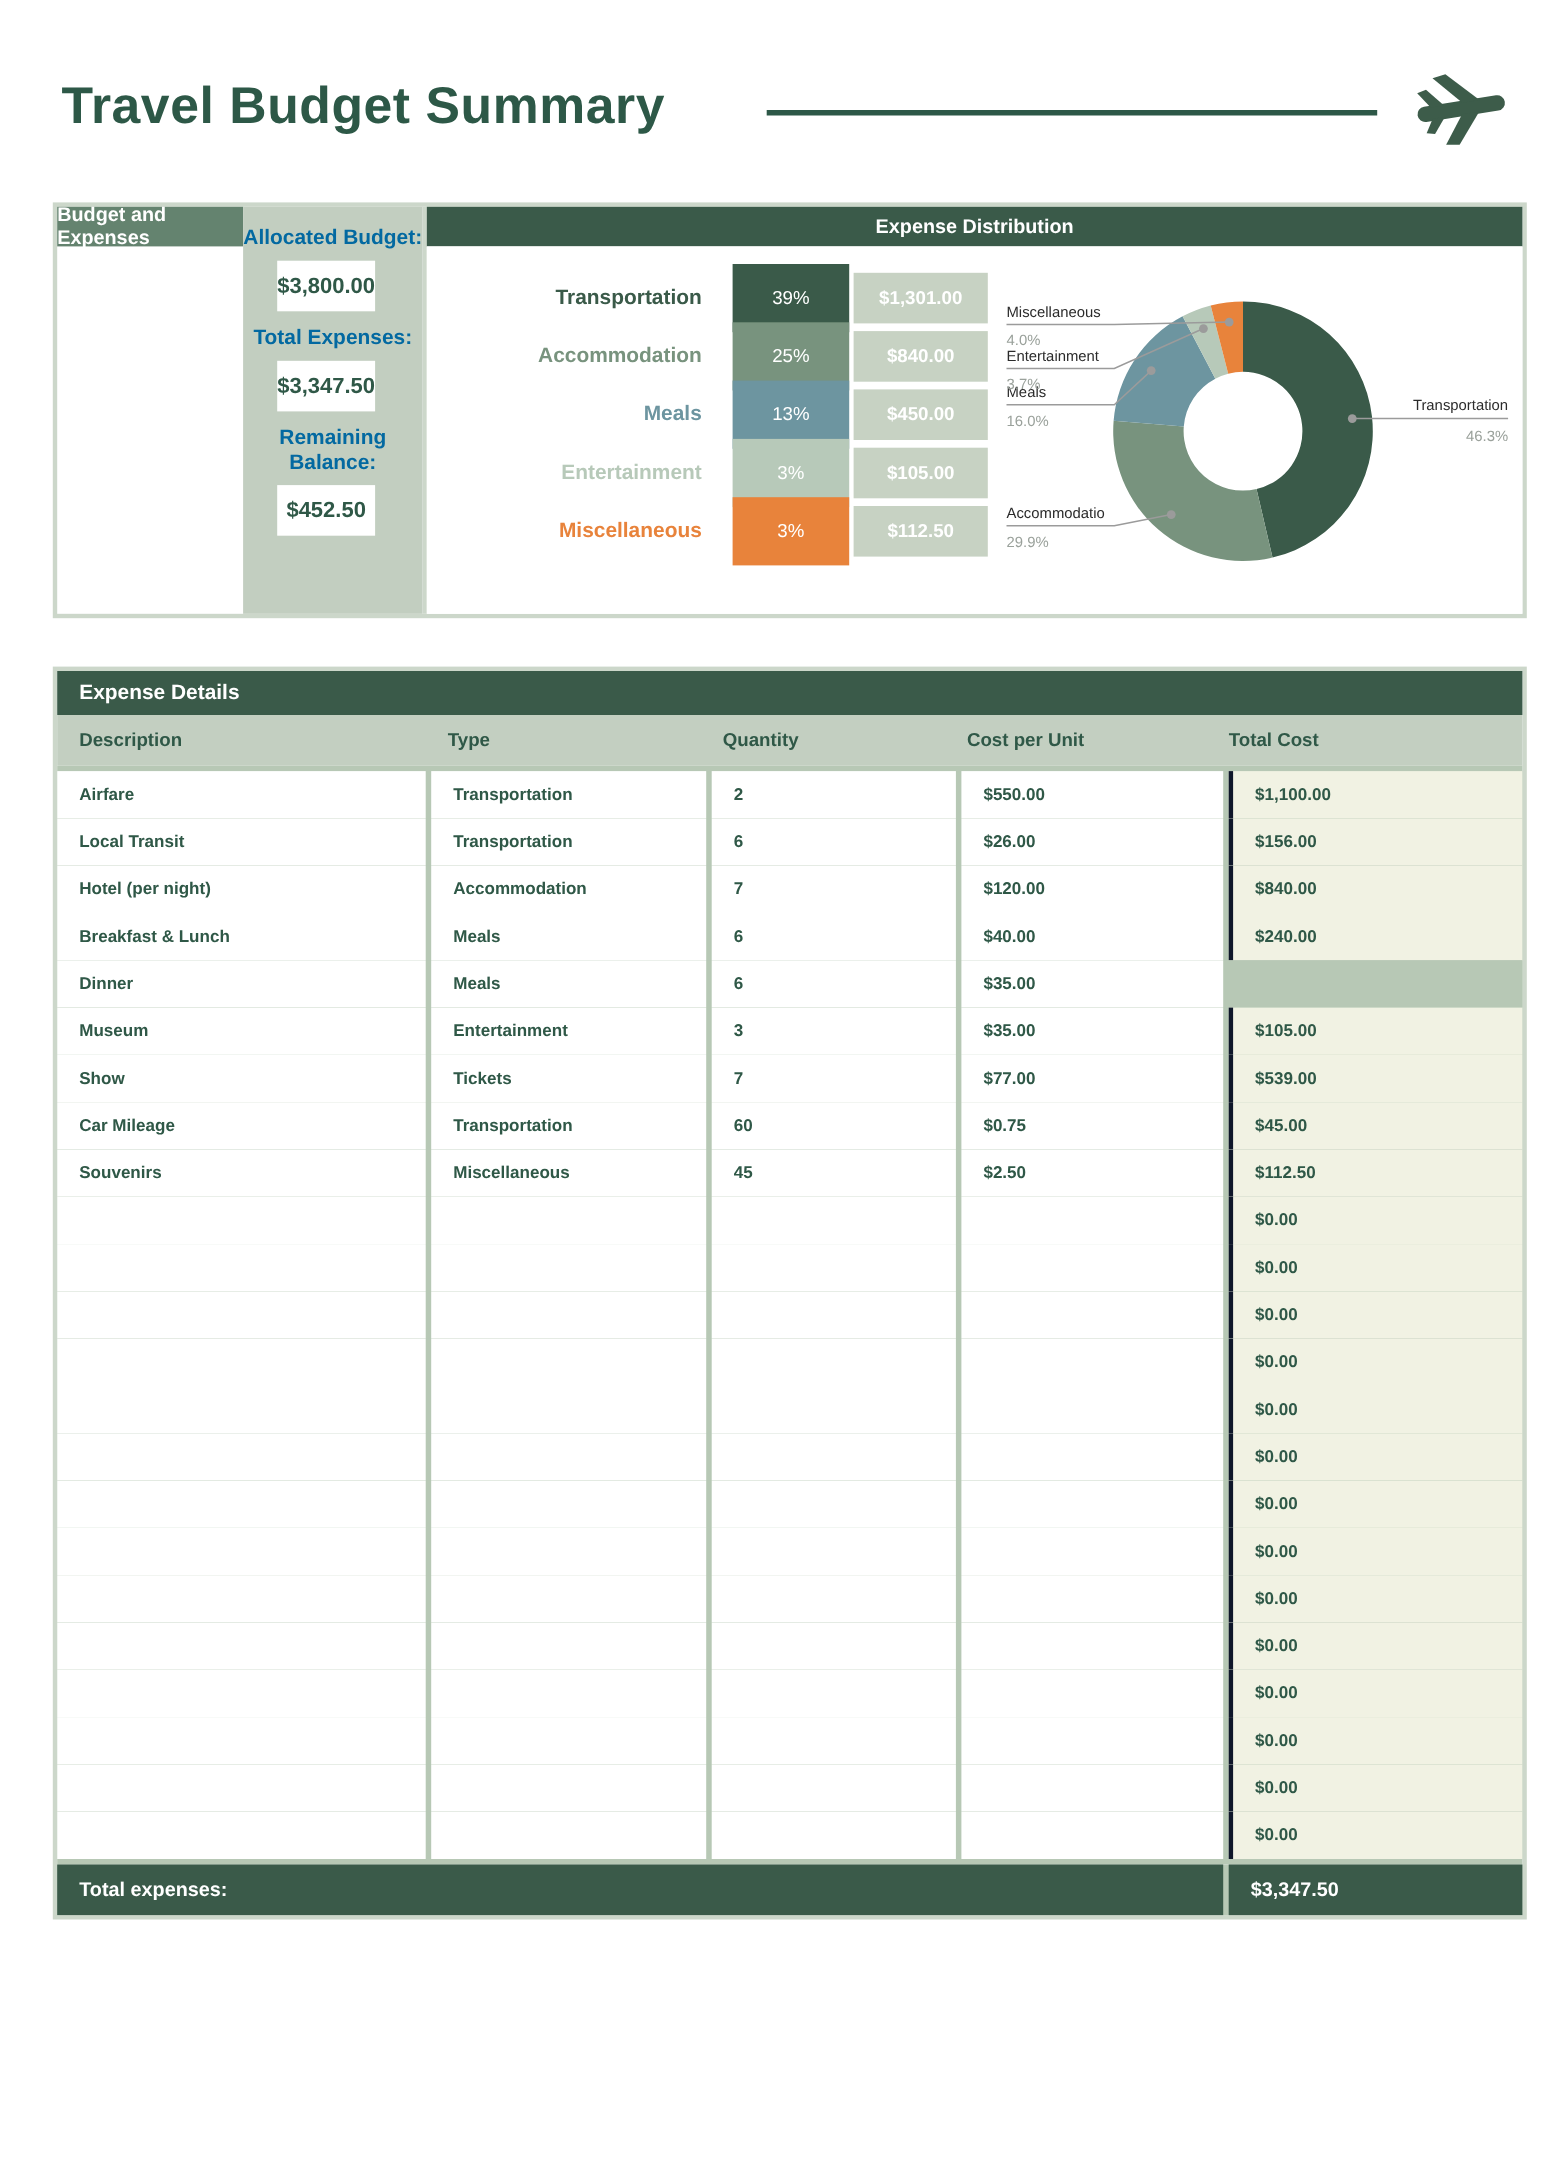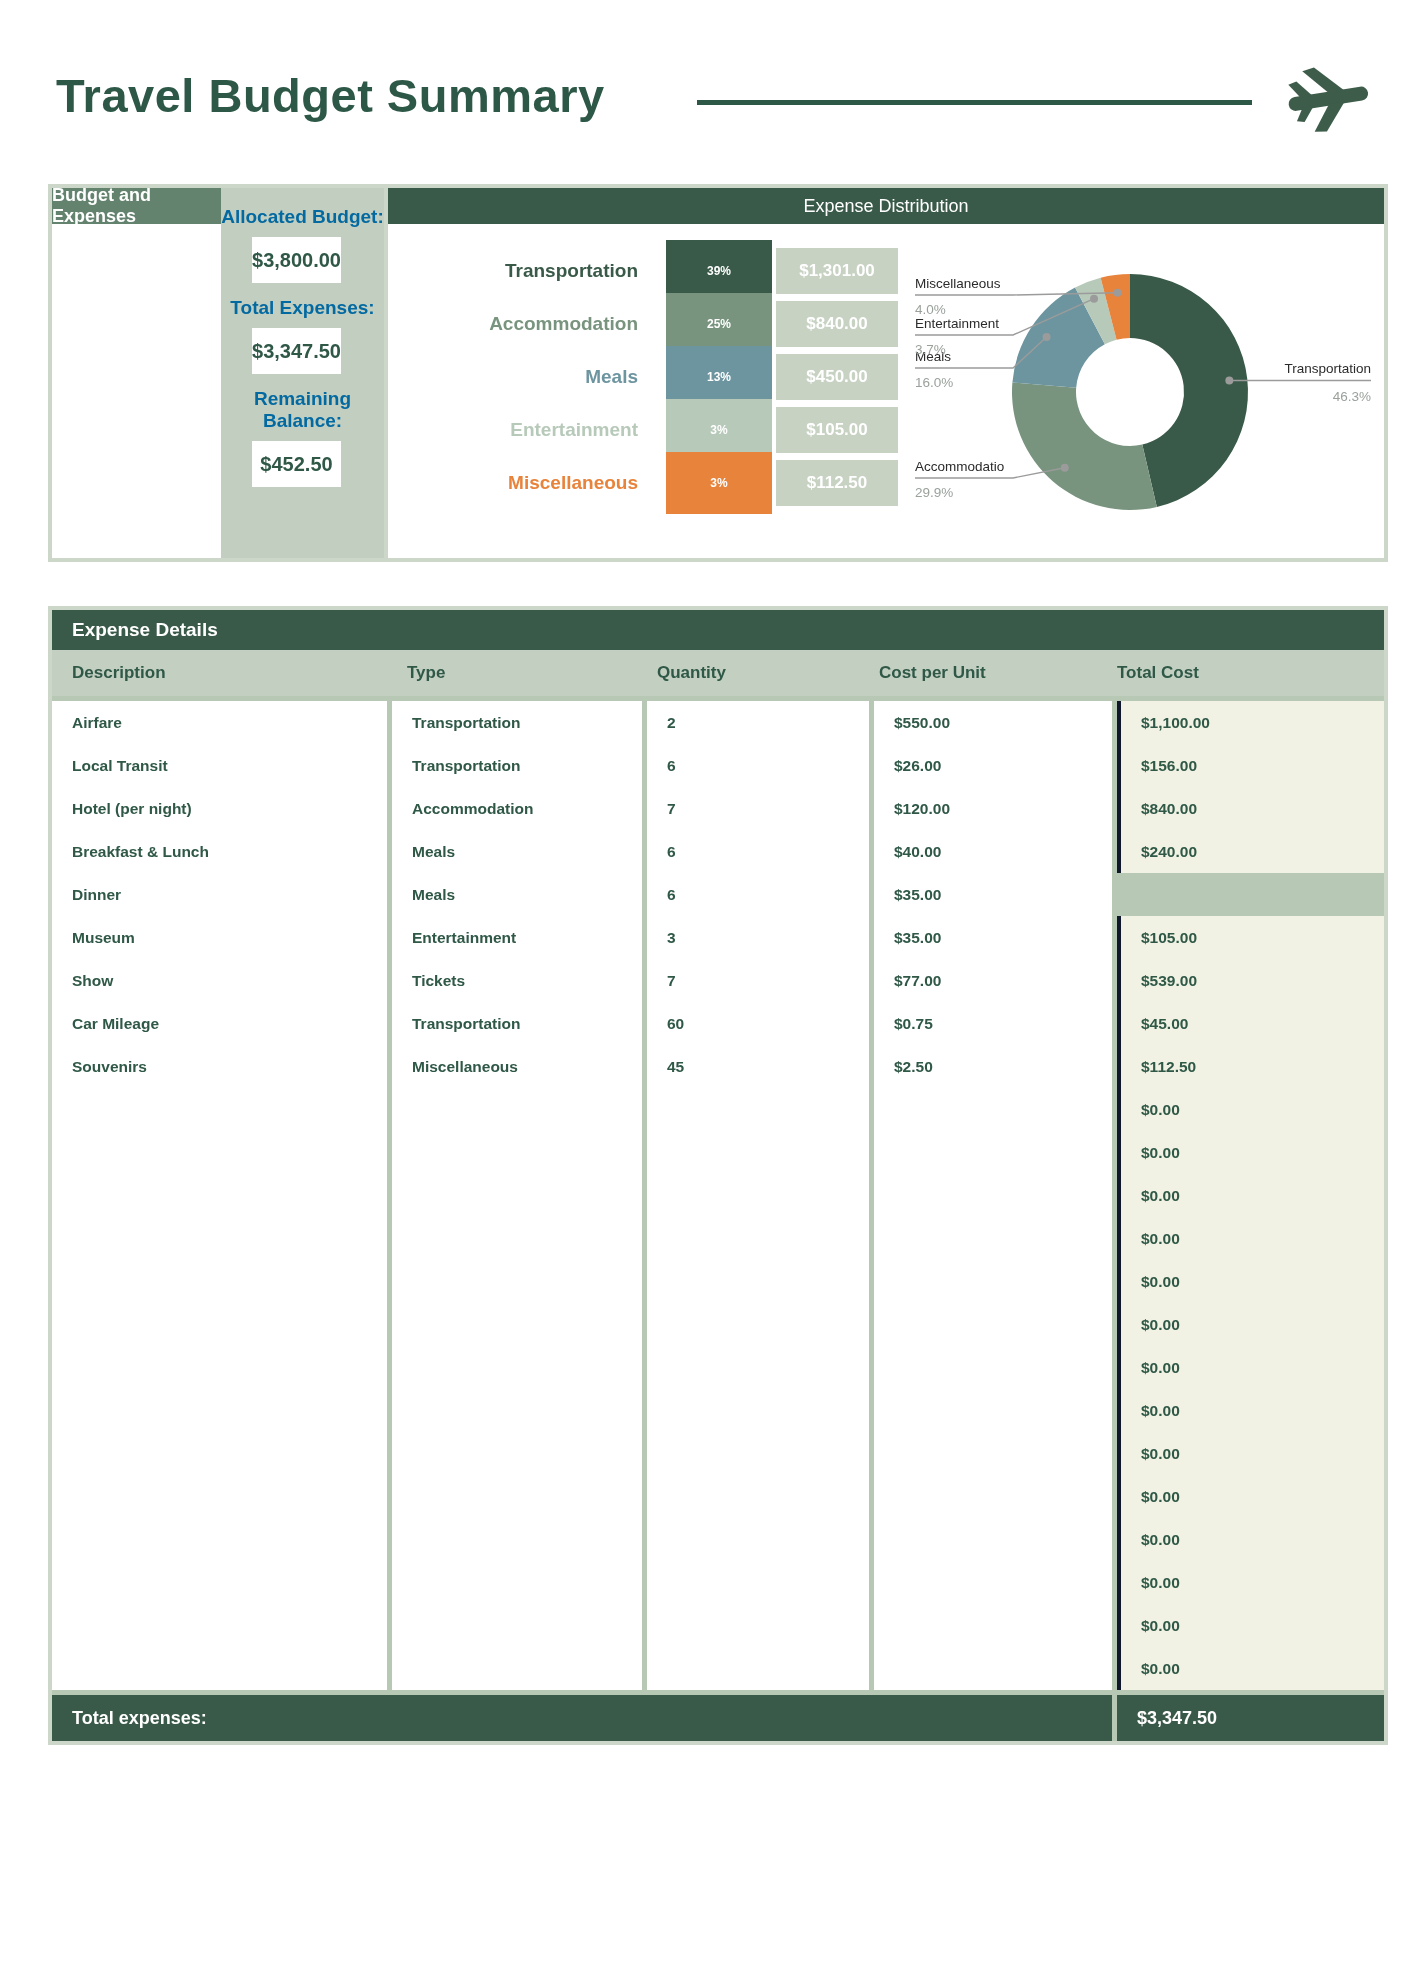--- a/index.html
+++ b/index.html
@@ -22,28 +22,28 @@
   .top-section{margin:46px 36px 0 48px;border:4px solid var(--border);display:flex;height:378px}
   .budget-panel{width:336px;border-right:4px solid var(--border);display:flex;flex-direction:row}
   .budget-header{height:36px;background:var(--medium-green);color:#fff;font-weight:700;font-size:18px;
     display:flex;align-items:center;justify-content:center}
   .budget-body{flex:1;background:var(--panel-bg);padding-top:14px}
   .budget-label{color:#0369a1;font-weight:700;font-size:19px;text-align:center;margin-top:4px}
   .budget-value{background:#fff;height:46px;margin:9px 43px 14px 31px;display:flex;align-items:center;
     justify-content:center;color:var(--text-green);font-weight:700;font-size:20px}
 
   .dist-panel{flex:1;display:flex;flex-direction:column;min-width:0}
-  .dist-header{height:36px;background:var(--dark-green);color:#fff;font-weight:400;font-size:18px;
+  .dist-header{height:36px;background:var(--dark-green);color:#fff;font-weight:700;font-size:18px;
     display:flex;align-items:center;justify-content:center}
   .dist-body{flex:1;background:#fff;display:flex}
   .dist-rows{width:512px;padding-top:24px}
   .dist-row{display:flex;align-items:center;height:46px;margin-bottom:7px}
   .dist-label{flex:1;text-align:right;padding-right:28px;font-weight:700;font-size:19px;white-space:nowrap}
   .dist-badge{width:106px;height:62px;display:flex;align-items:center;justify-content:center;
-    color:#fff;font-weight:700;font-size:12px}
+    color:#fff;font-weight:400;font-size:17px}
   .dist-amount{width:122px;height:46px;margin-left:4px;background:var(--cell-sage);display:flex;
     align-items:center;justify-content:center;color:#fff;font-weight:700;font-size:17px}
   .donut-wrap{flex:1;display:flex;justify-content:flex-end;align-items:flex-start;padding:26px 6px 0 0}
   .donut-wrap svg{display:block}
   .donut-wrap text{font-family:"Liberation Sans",sans-serif}
 
   
   .details{margin:44px 36px 0 48px;border:4px solid var(--border)}
   .details-header{height:40px;background:var(--dark-green);color:#fff;font-weight:700;font-size:19px;
     display:flex;align-items:center;padding-left:20px}

